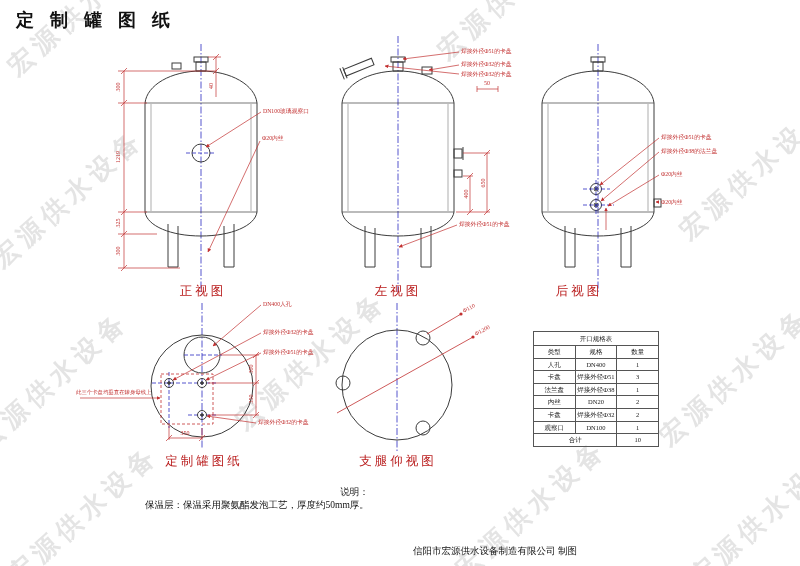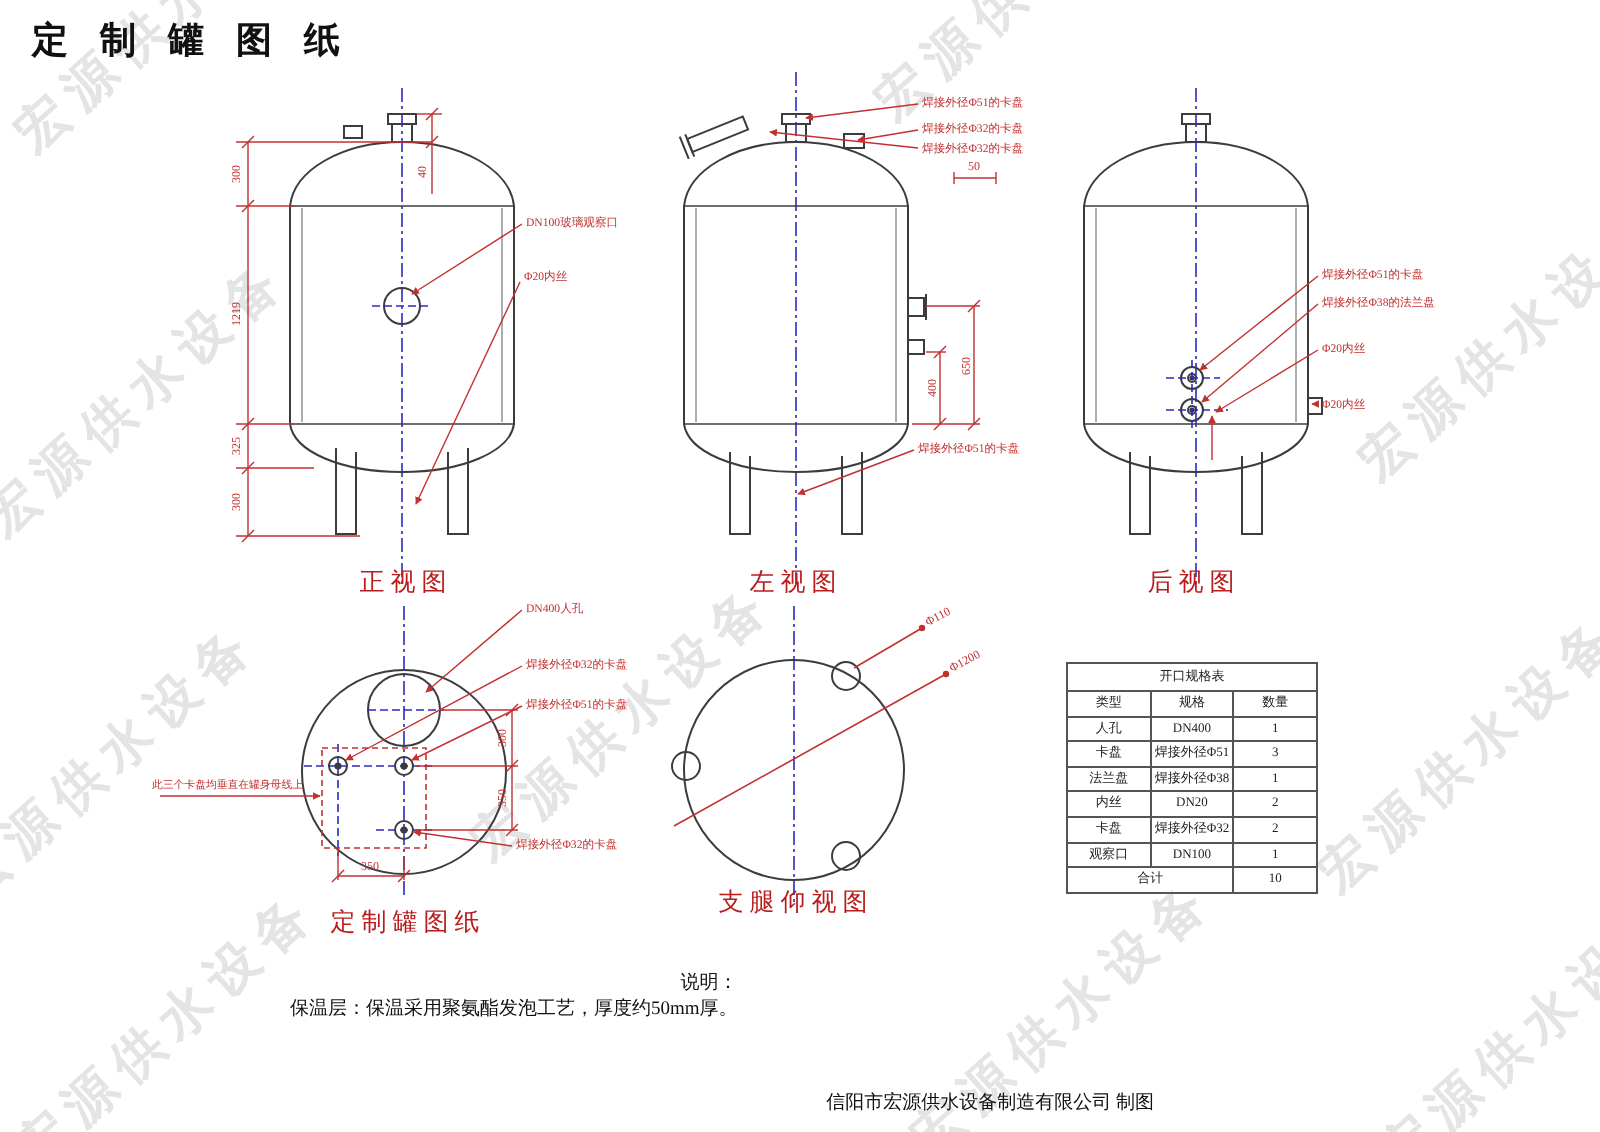--- a/index.html
+++ b/index.html
@@ -237,23 +237,23 @@
       <circle cx="473" cy="337" r="1.6" fill="#c23030" stroke="none"></circle>
     </g>
     <g>
       <text class="dim" transform="rotate(-28 464 313)" x="464" y="313">Φ110</text>
       <text class="dim" transform="rotate(-28 476 336)" x="476" y="336">Φ1200</text>
     </g>
   </svg>
 
   <div class="caption" style="left:203px;top:283px">正视图</div>
   <div class="caption" style="left:398px;top:283px">左视图</div>
-  <div class="caption" style="left:597px;top:283px">后视图</div>
+  <div class="caption" style="left:579px;top:283px">后视图</div>
   <div class="caption" style="left:204px;top:453px">定制罐图纸</div>
-  <div class="caption" style="left:398px;top:443px">支腿仰视图</div>
+  <div class="caption" style="left:398px;top:453px">支腿仰视图</div>
 
   <table class="spec">
     <tbody>
         <tr>
           <td class="tt" colspan="3">开口规格表</td>
         </tr>
     <tr>
       <th style="width:44px">类型</th>
       <th style="width:45px">规格</th>
       <th style="width:35px">数量</th>

